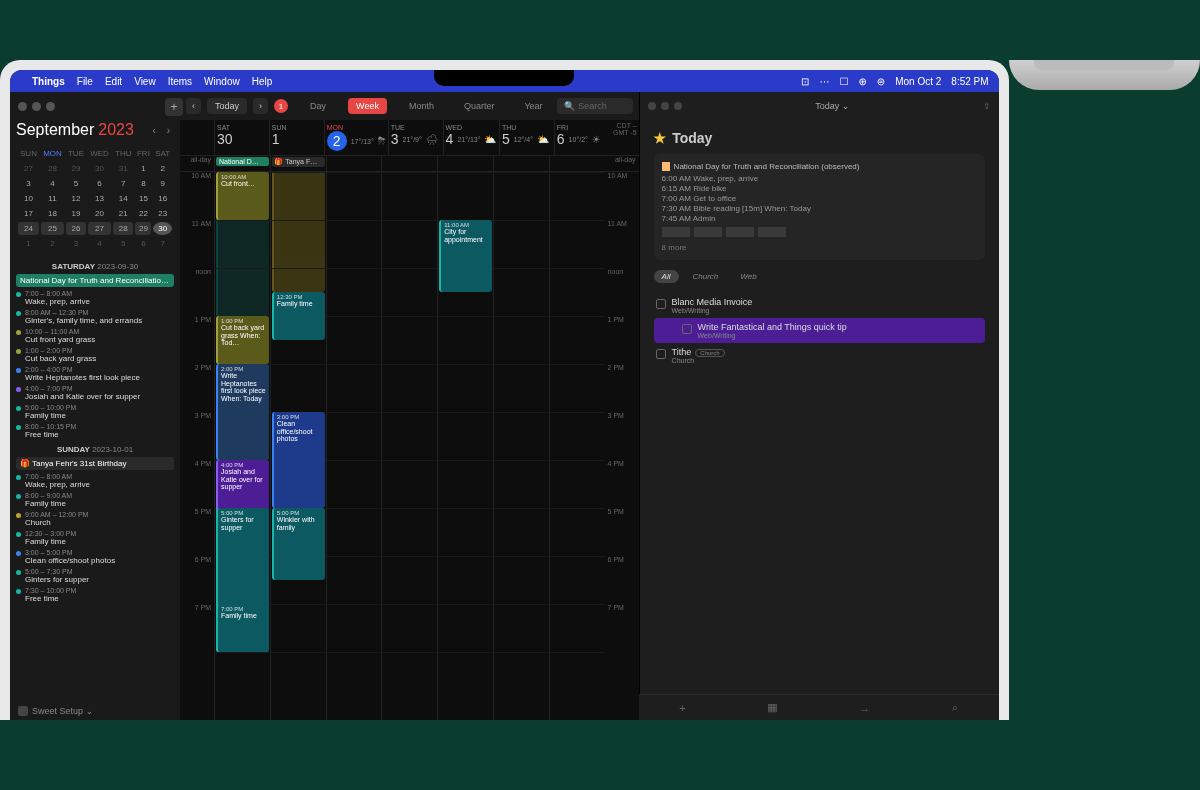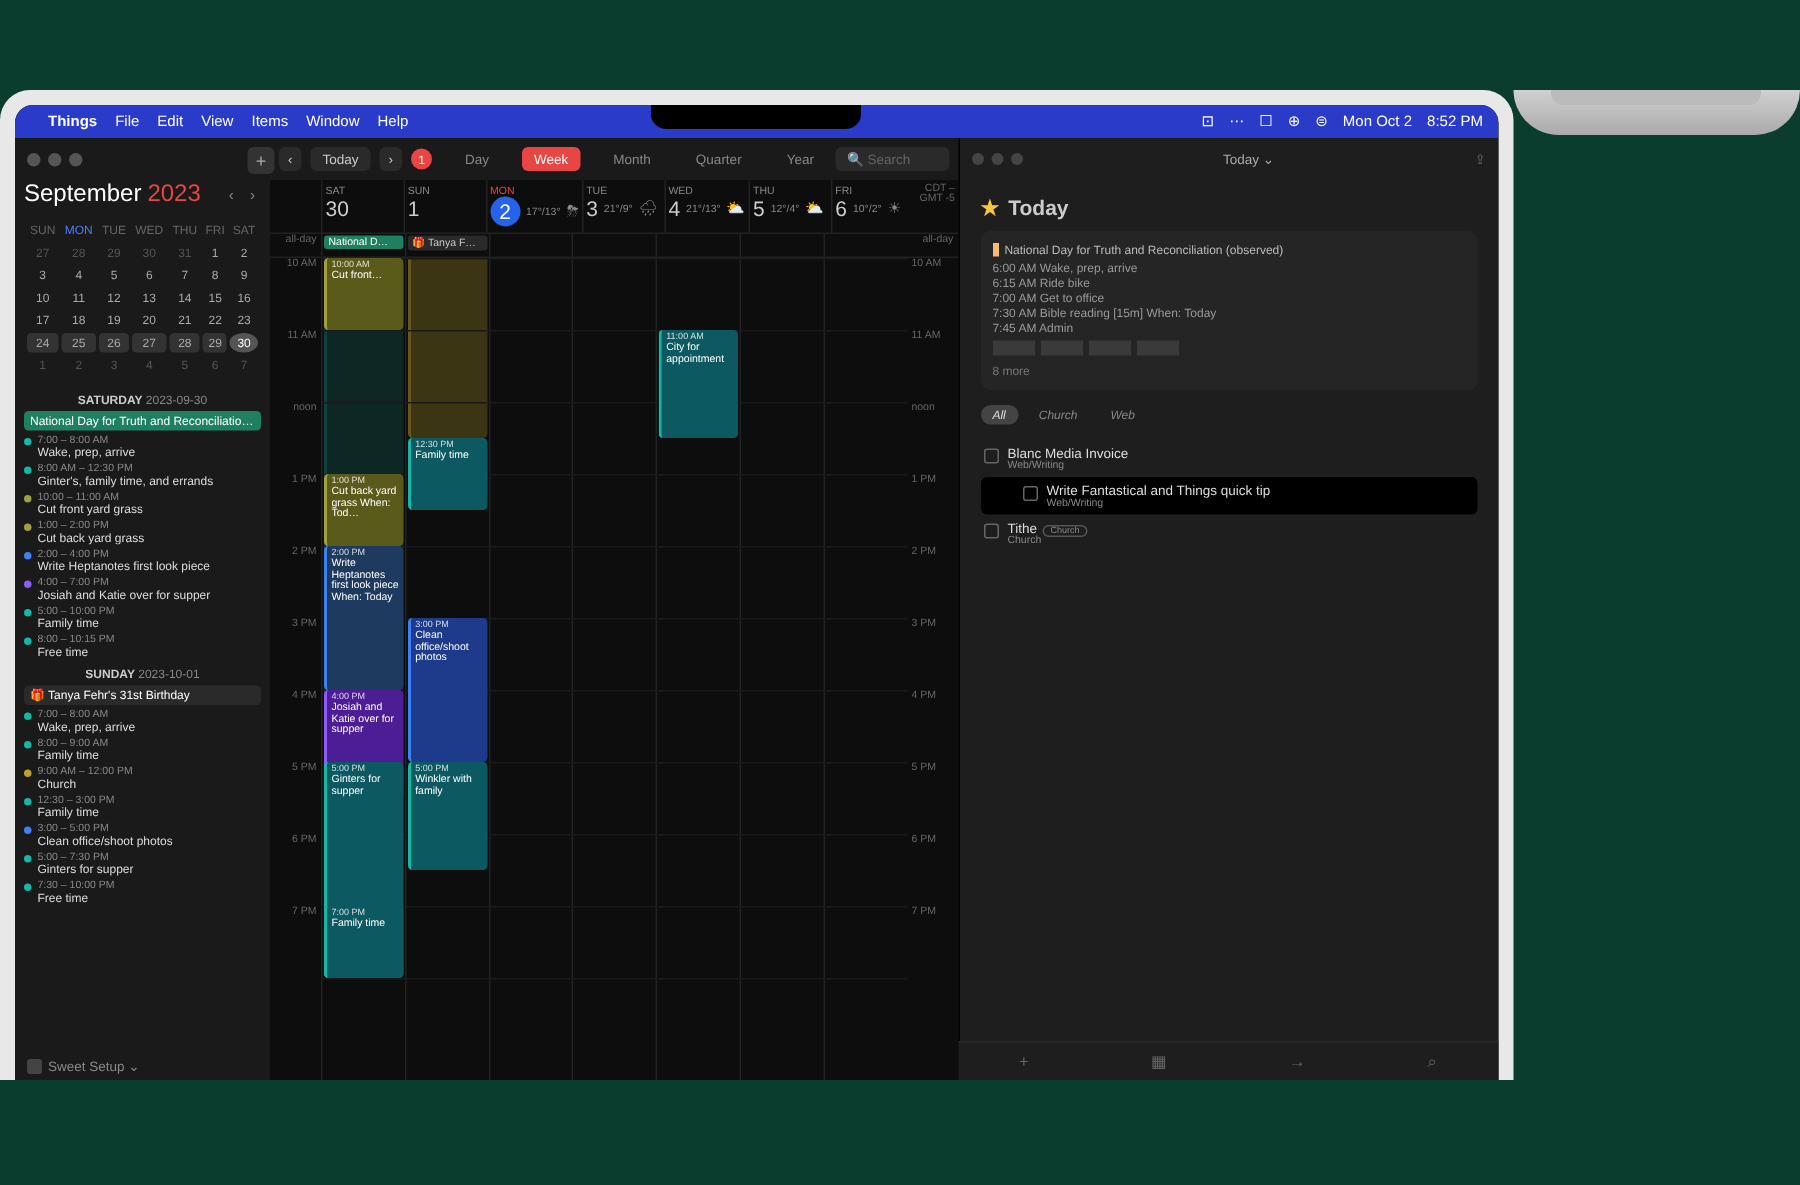--- a/index.html
+++ b/index.html
@@ -97,31 +97,31 @@
 
 
 .things-header { height: 28px; display: flex; align-items: center; padding: 0 8px; font-size: 9px; color: #888; }
 .things-dots { display: flex; gap: 5px; }
 .things-dots div { width: 8px; height: 8px; border-radius: 50%; background: #444; }
 .things-title-top { margin: 18px auto; color: #aaa; }
 .things-body { padding: 10px 14px; color: #ccc; }
 .today-heading { display: flex; align-items: center; gap: 6px; font-size: 14px; font-weight: 600; margin-bottom: 8px; }
 .star { color: #f5c842; font-size: 14px; }
 .info-block { background: #252525; border-radius: 6px; padding: 8px; font-size: 8px; color: #999; margin-bottom: 10px; }
-.info-block .info-title { color: #bbb; margin-bottom: 3px; border-left: 4px solid #fdba74; padding-left: 4px; }
+.info-block .info-title { color: #bbb; margin-bottom: 3px; border-left: 8px solid #fdba74; padding-left: 4px; }
 .info-block .line { margin-bottom: 1px; }
 .info-block .blocks { display: flex; gap: 4px; margin: 4px 0; }
 .info-block .blocks div { background: #3a3a3a; width: 28px; height: 10px; }
 .info-block .more { color: #777; margin-top: 6px; }
 .filter-pills { display: flex; gap: 6px; font-size: 8px; margin-bottom: 10px; }
 .filter-pills span { color: #888; padding: 2px 8px; border-radius: 10px; font-style: italic; }
 .filter-pills span.active { background: #444; color: #ddd; }
 .task-list { font-size: 9px; }
 .task-item { display: flex; align-items: flex-start; gap: 6px; padding: 4px 2px; border-radius: 4px; }
-.task-item.selected { background: #000000; padding-left: 28px; }
+.task-item.selected { background: #4c1d95; padding-left: 28px; }
 .task-check { width: 10px; height: 10px; border: 1px solid #666; border-radius: 2px; margin-top: 2px; flex-shrink: 0; }
 .task-content .task-title { color: #ddd; }
 .task-content .task-sub { font-size: 7px; color: #888; }
 .task-tag { font-size: 6px; border: 1px solid #555; border-radius: 6px; padding: 0 4px; color: #888; margin-left: 4px; }
 .things-footer { position: absolute; bottom: 0; right: 0; width: 360px; height: 26px; display: flex; justify-content: space-around; align-items: center; background: #1e1e1e; border-top: 1px solid #2a2a2a; color: #666; font-size: 11px; }
 
 .laptop-base { width: 1180px; height: 30px; background: linear-gradient(#d0d0d0, #aaa); margin: 0 auto; border-radius: 0 0 40px 40px; position: relative; }
 .laptop-notch-base { position: absolute; top: 0; left: 50%; transform: translateX(-50%); width: 140px; height: 10px; background: #bbb; border-radius: 0 0 8px 8px; }
 </style>
 </head>

